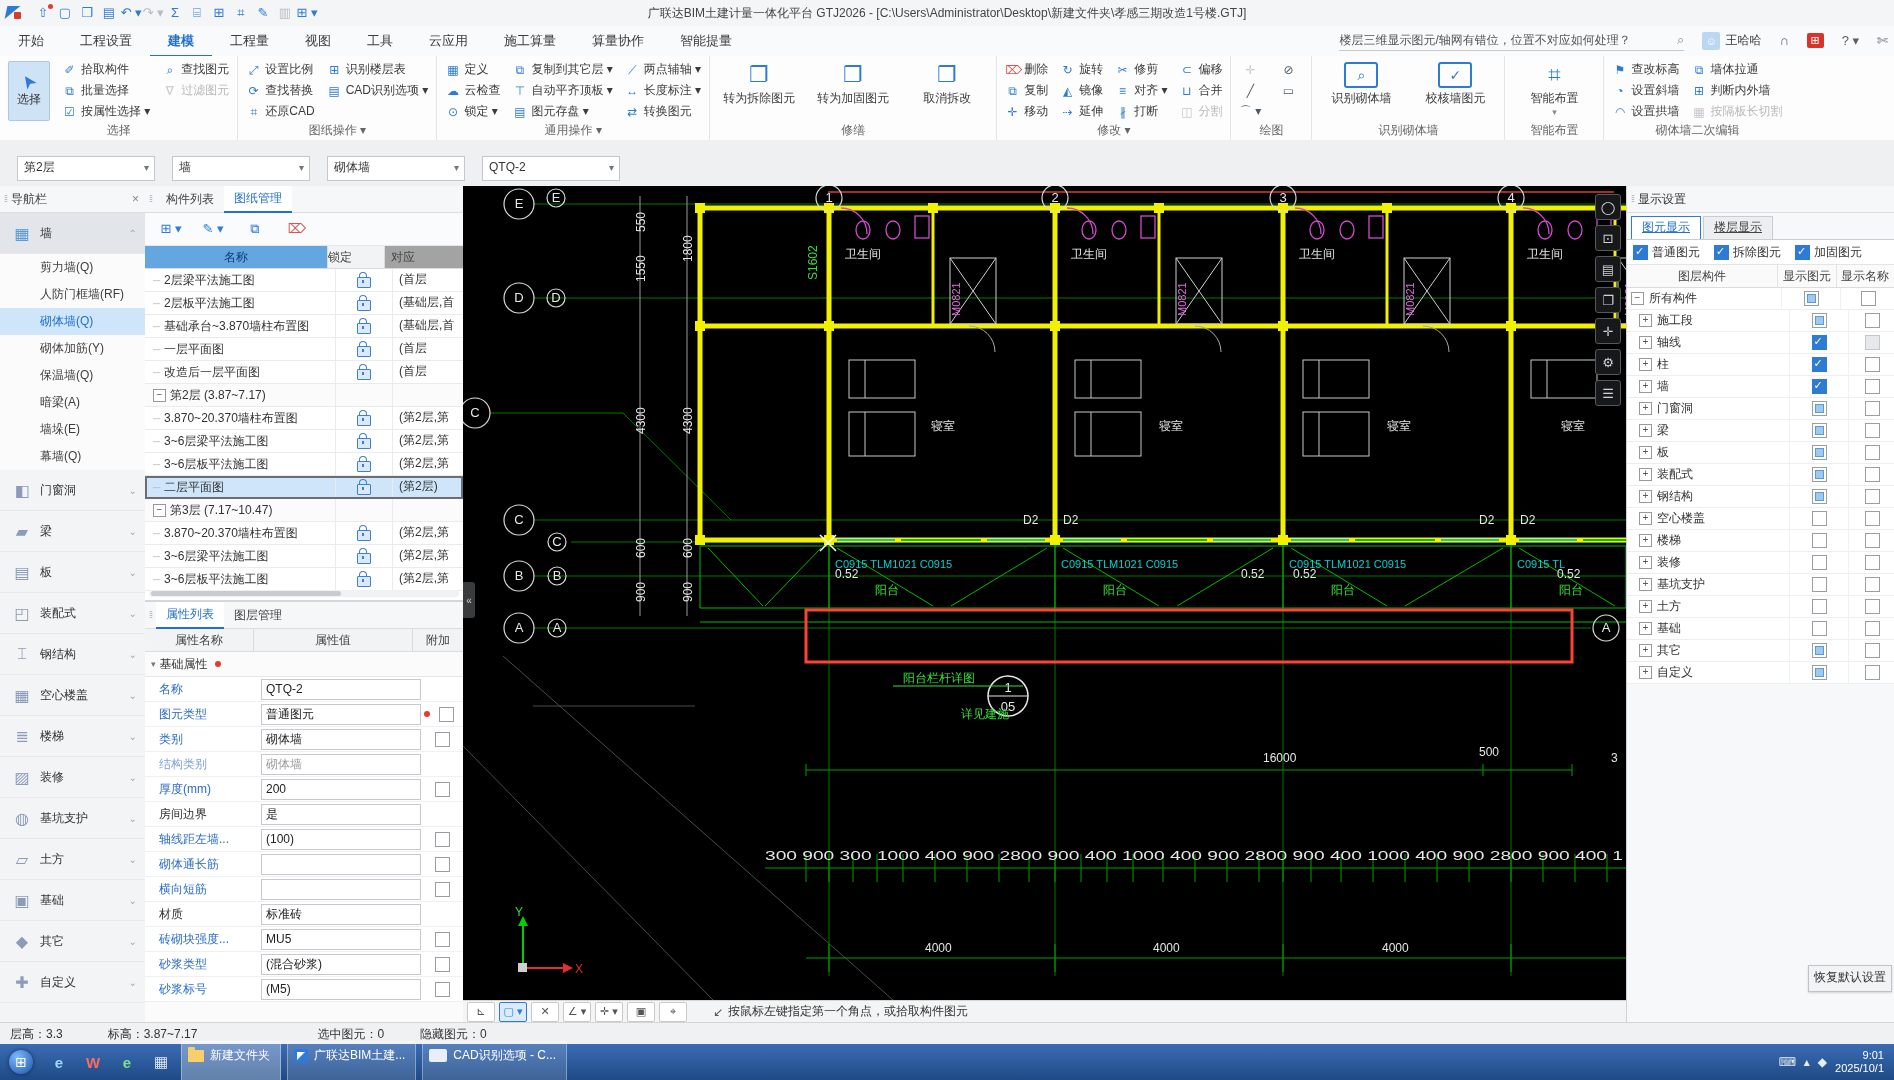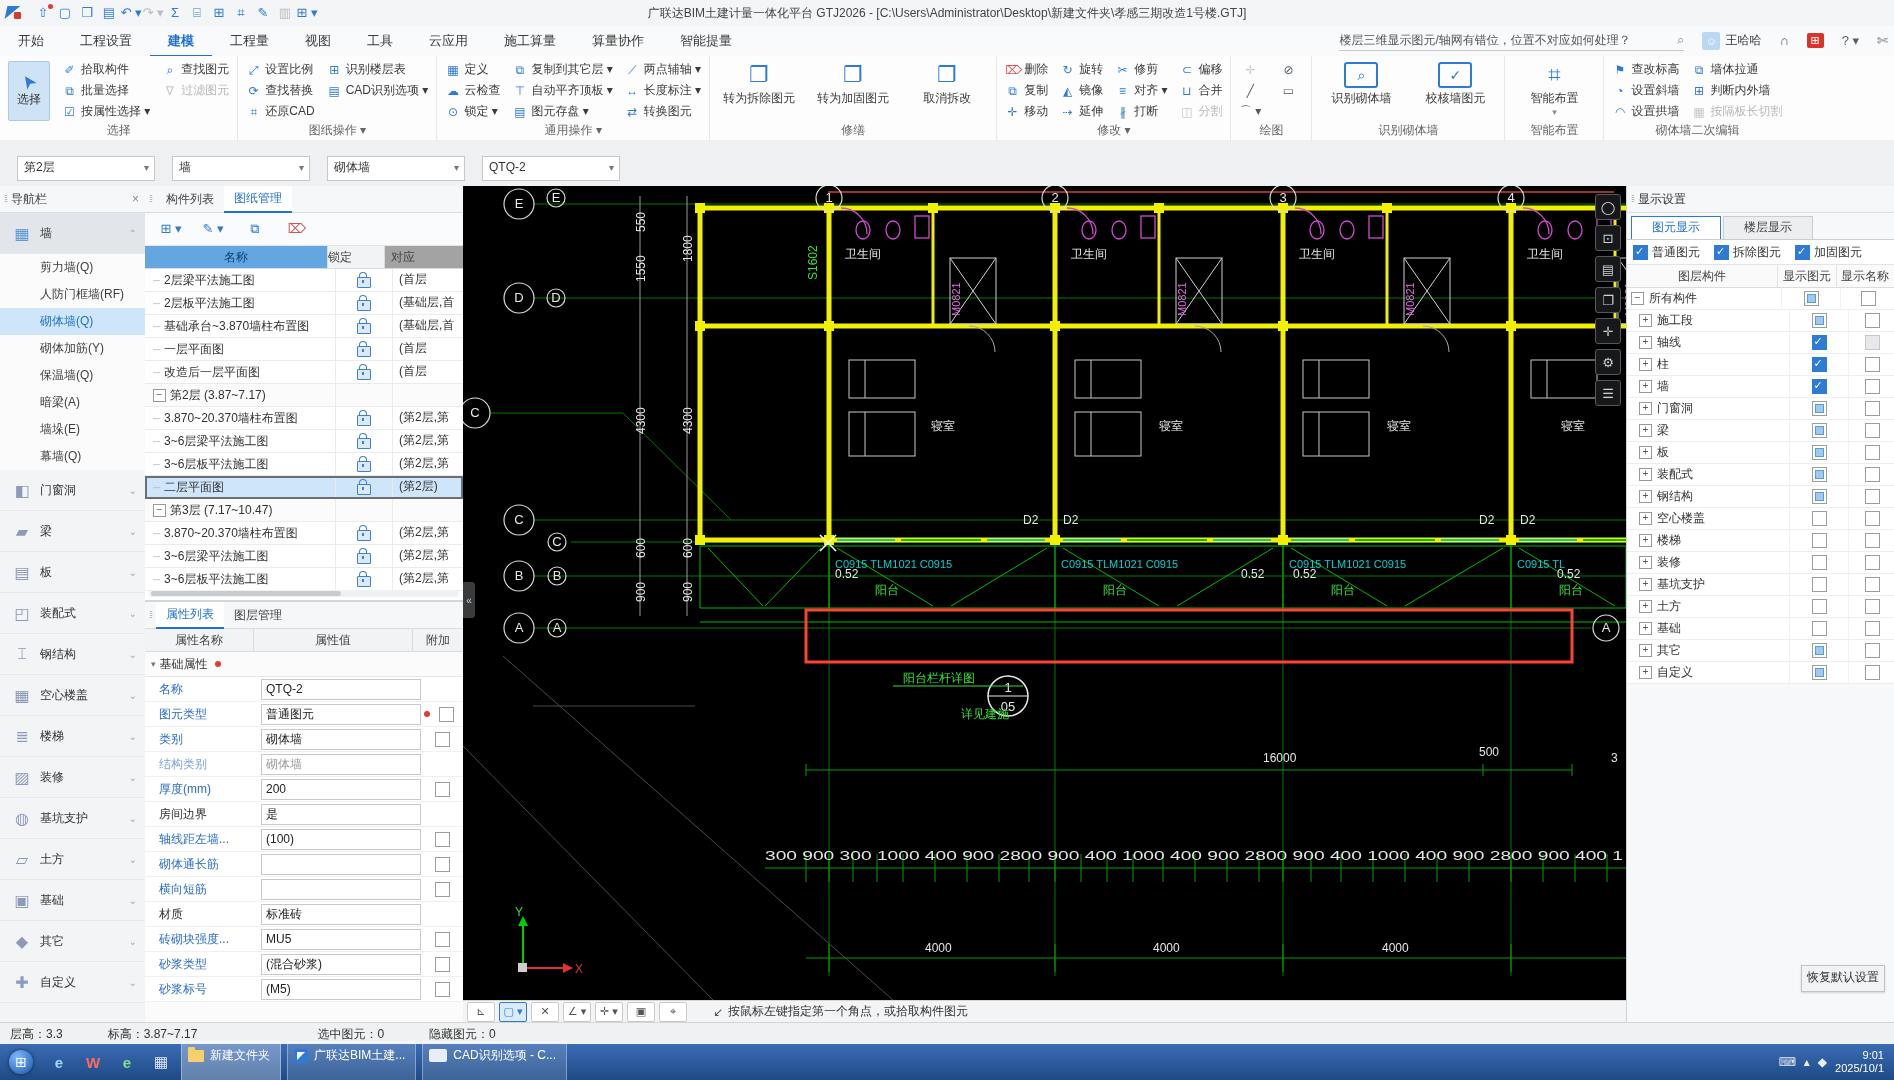--- a/index.html
+++ b/index.html
@@ -114,35 +114,35 @@
   .pcb{flex:1;display:flex;justify-content:center;}
   .cb{width:13px;height:13px;border:1px solid #9a9ea3;background:#fff;display:inline-block;position:relative;flex:none;}
   .cb.partial:after{content:"";position: absolute;inset:2px;background:#9ec9f0;border:1px solid #5b9bd5;}
   .cb.checked{background:#2e7bd6;border-color:#2e7bd6;}
   .cb.checked:after{content:"✓";position:absolute;left:1px;top:-1px;color:#fff;font-size:11px;}
   .cb.dis{background:#e7e8ea;border-color:#c3c6ca;}
   
   #right{left:1626px;top:186px;width:268px;height:836px;background:#f7f8fa;border-left:1px solid #cfd3d8;overflow:hidden;}
   #disphead{height:26px;display:flex;align-items:center;border-bottom:1px solid #dddfe3;background:#f6f7f8;}
   #disptabs{display:flex;gap:2px;padding:3px 0 0 4px;height:23px;border-bottom:1px solid #c9cdd2;}
-  .dtab{padding:0 20px;line-height:20px;border:1px solid #c9cdd2;border-bottom:none;background:#eceef0;color:#444;cursor:default;}
+  .dtab{padding:0 10px;line-height:20px;border:1px solid #c9cdd2;border-bottom:none;background:#eceef0;color:#444;cursor:default;text-decoration:underline;}
   .dtab.active{background:#fff;color:#2470cf;border-color:#2e7bd6;}
   #dfilters{height:24px;display:flex;align-items:center;gap:14px;padding-left:6px;background:#fff;border-bottom:1px solid #e2e4e7;}
   .dfil{display:flex;align-items:center;gap:4px;color:#333;}
   .disphd{display:flex;height:22px;line-height:22px;background:#fafafa;border-bottom:1px solid #dcdcdc;color:#444;}
   .dch1{width:150px;text-align:center;}
   .dch2{width:58px;text-align:center;border-left:1px solid #e2e4e7;}
   .dch3{flex:1;text-align:left;padding-left:4px;border-left:1px solid #e2e4e7;overflow:hidden;white-space:nowrap;}
   .disprow{display:flex;align-items:center;height:21px;border-bottom:1px solid #eceef0;background:#fff;}
   .dl{width:150px;display:flex;align-items:center;gap:5px;overflow:hidden;white-space:nowrap;color:#333;}
   .dl.ind1{padding-left:12px;}  .dl.ind0{padding-left:4px;}
   .exp{width:11px;height:11px;border:1px solid #999;background:#fff;color:#555;font-size:10px;line-height:10px;text-align:center;flex:none;}
   .dc2{width:58px;display:flex;justify-content:center;border-left:1px solid #f0f1f3;align-self:stretch;align-items:center;}
   .dc3{flex:1;display:flex;justify-content:center;border-left:1px solid #f0f1f3;align-self:stretch;align-items:center;}
-  #resetbtn{position:absolute;right:10px;bottom:30px;width:82px;height:25px;background:#f2f3f5;border:1px solid #bfc3c8;
+  #resetbtn{position:absolute;right:3px;bottom:30px;width:82px;height:25px;background:#f2f3f5;border:1px solid #bfc3c8;
             line-height:23px;text-align:center;color:#333;overflow:hidden;white-space:nowrap;box-shadow:0 1px 2px rgba(0,0,0,.15);}
   
   #canvas{left:463px;top:186px;width:1163px;height:814px;background:#000;overflow:hidden;}
   #csvg{position:absolute;left:0;top:0;}
   #sidetools{position:absolute;right:5px;top:8px;display:flex;flex-direction:column;gap:5px;}
   .stool{width:24px;height:24px;background:#17181a;border:1px solid #55585c;border-radius:3px;color:#cfd2d6;
          font-size:13px;display:flex;align-items:center;justify-content:center;cursor:default;}
   #collapse{position:absolute;left:0;top:396px;width:12px;height:36px;background:#3a3b3d;color:#cfcfcf;
             font-size:10px;display:flex;align-items:center;justify-content:center;border-radius:0 3px 3px 0;}
   
@@ -1480,21 +1480,21 @@
   <div id="hint">
     <span class="hi">↙</span>
     <span>按鼠标左键指定第一个角点，或拾取构件图元</span>
   </div>
 </div>
 
 <div id="statusbar" class="abs">
   <span class="stitem" style="margin-left:10px;">层高：3.3</span>
   <span class="stitem" style="margin-left:45px;">标高：3.87~7.17</span>
   <span class="stitem" style="margin-left:120px;">选中图元：0</span>
-  <span class="stitem" style="margin-left:45px;">隐藏图元：0</span>
+  <span class="stitem" style="margin-left:36px;">隐藏图元：0</span>
 </div>
 
 <div id="taskbar" class="abs">
   <div id="startbtn">
     <div id="startorb">⊞</div>
   </div>
   <div style="display:flex;">
 
   <span class="tq ie">e</span>
       <span class="tq wps">W</span>

